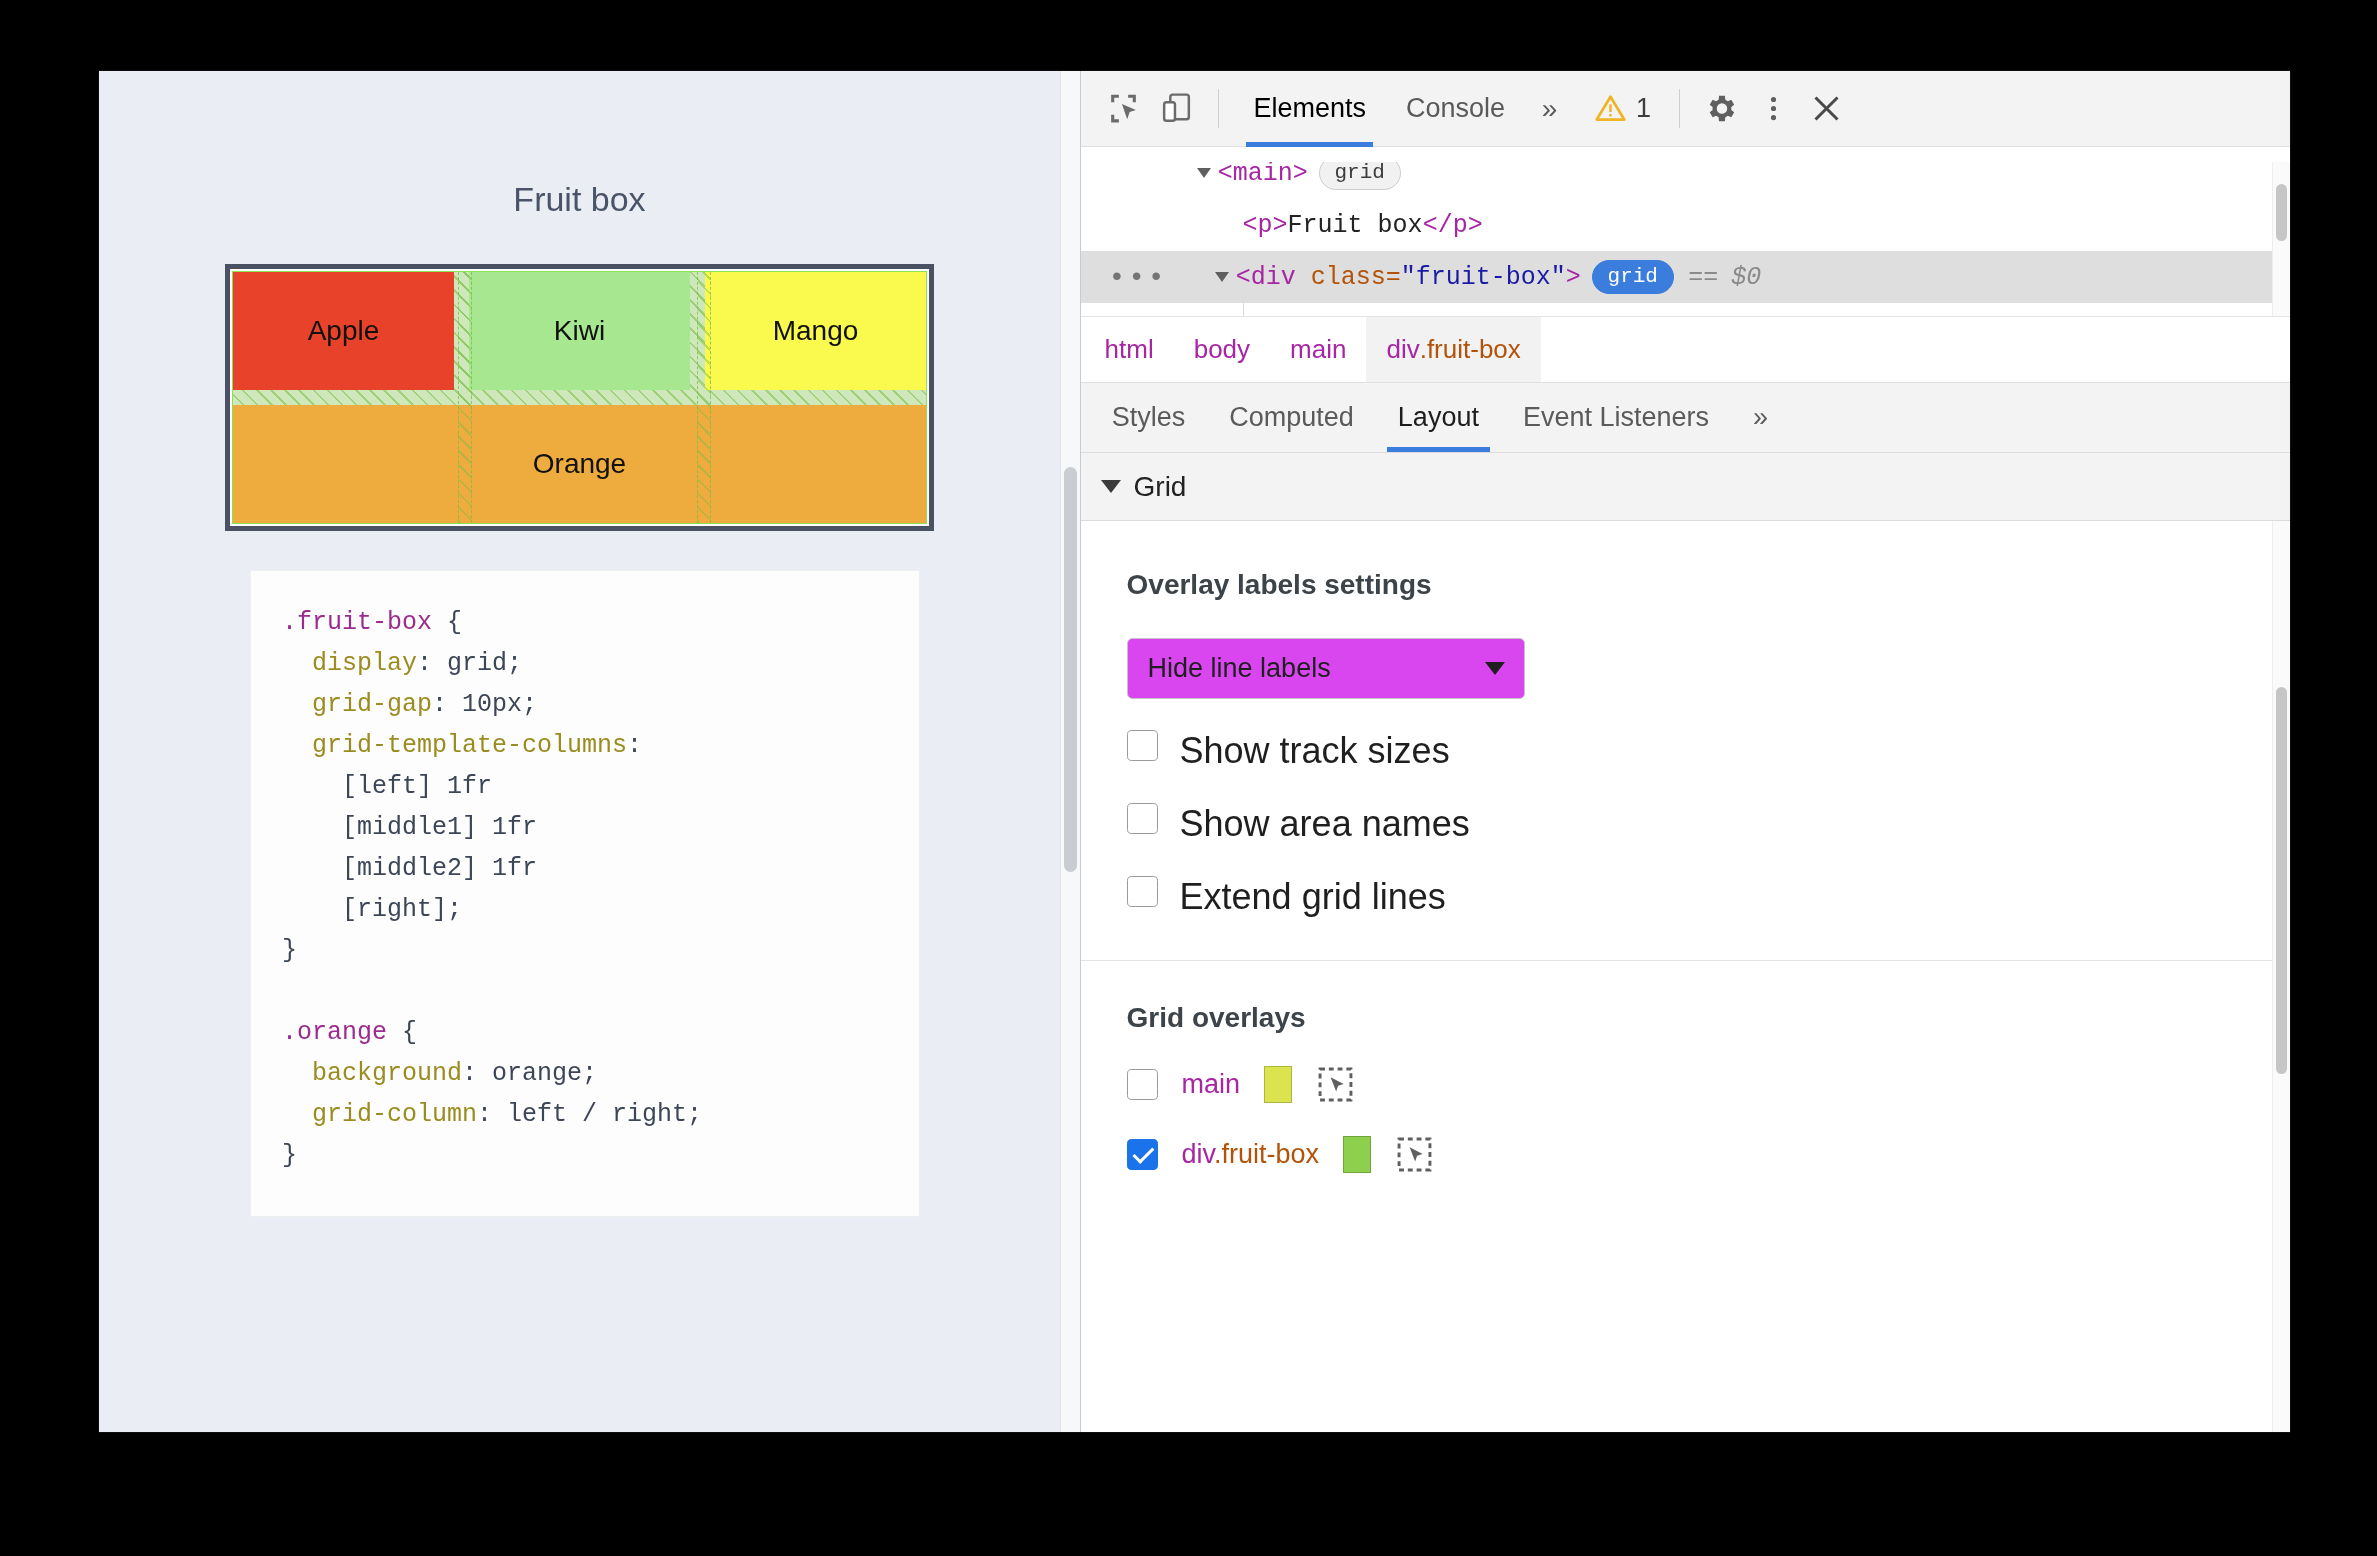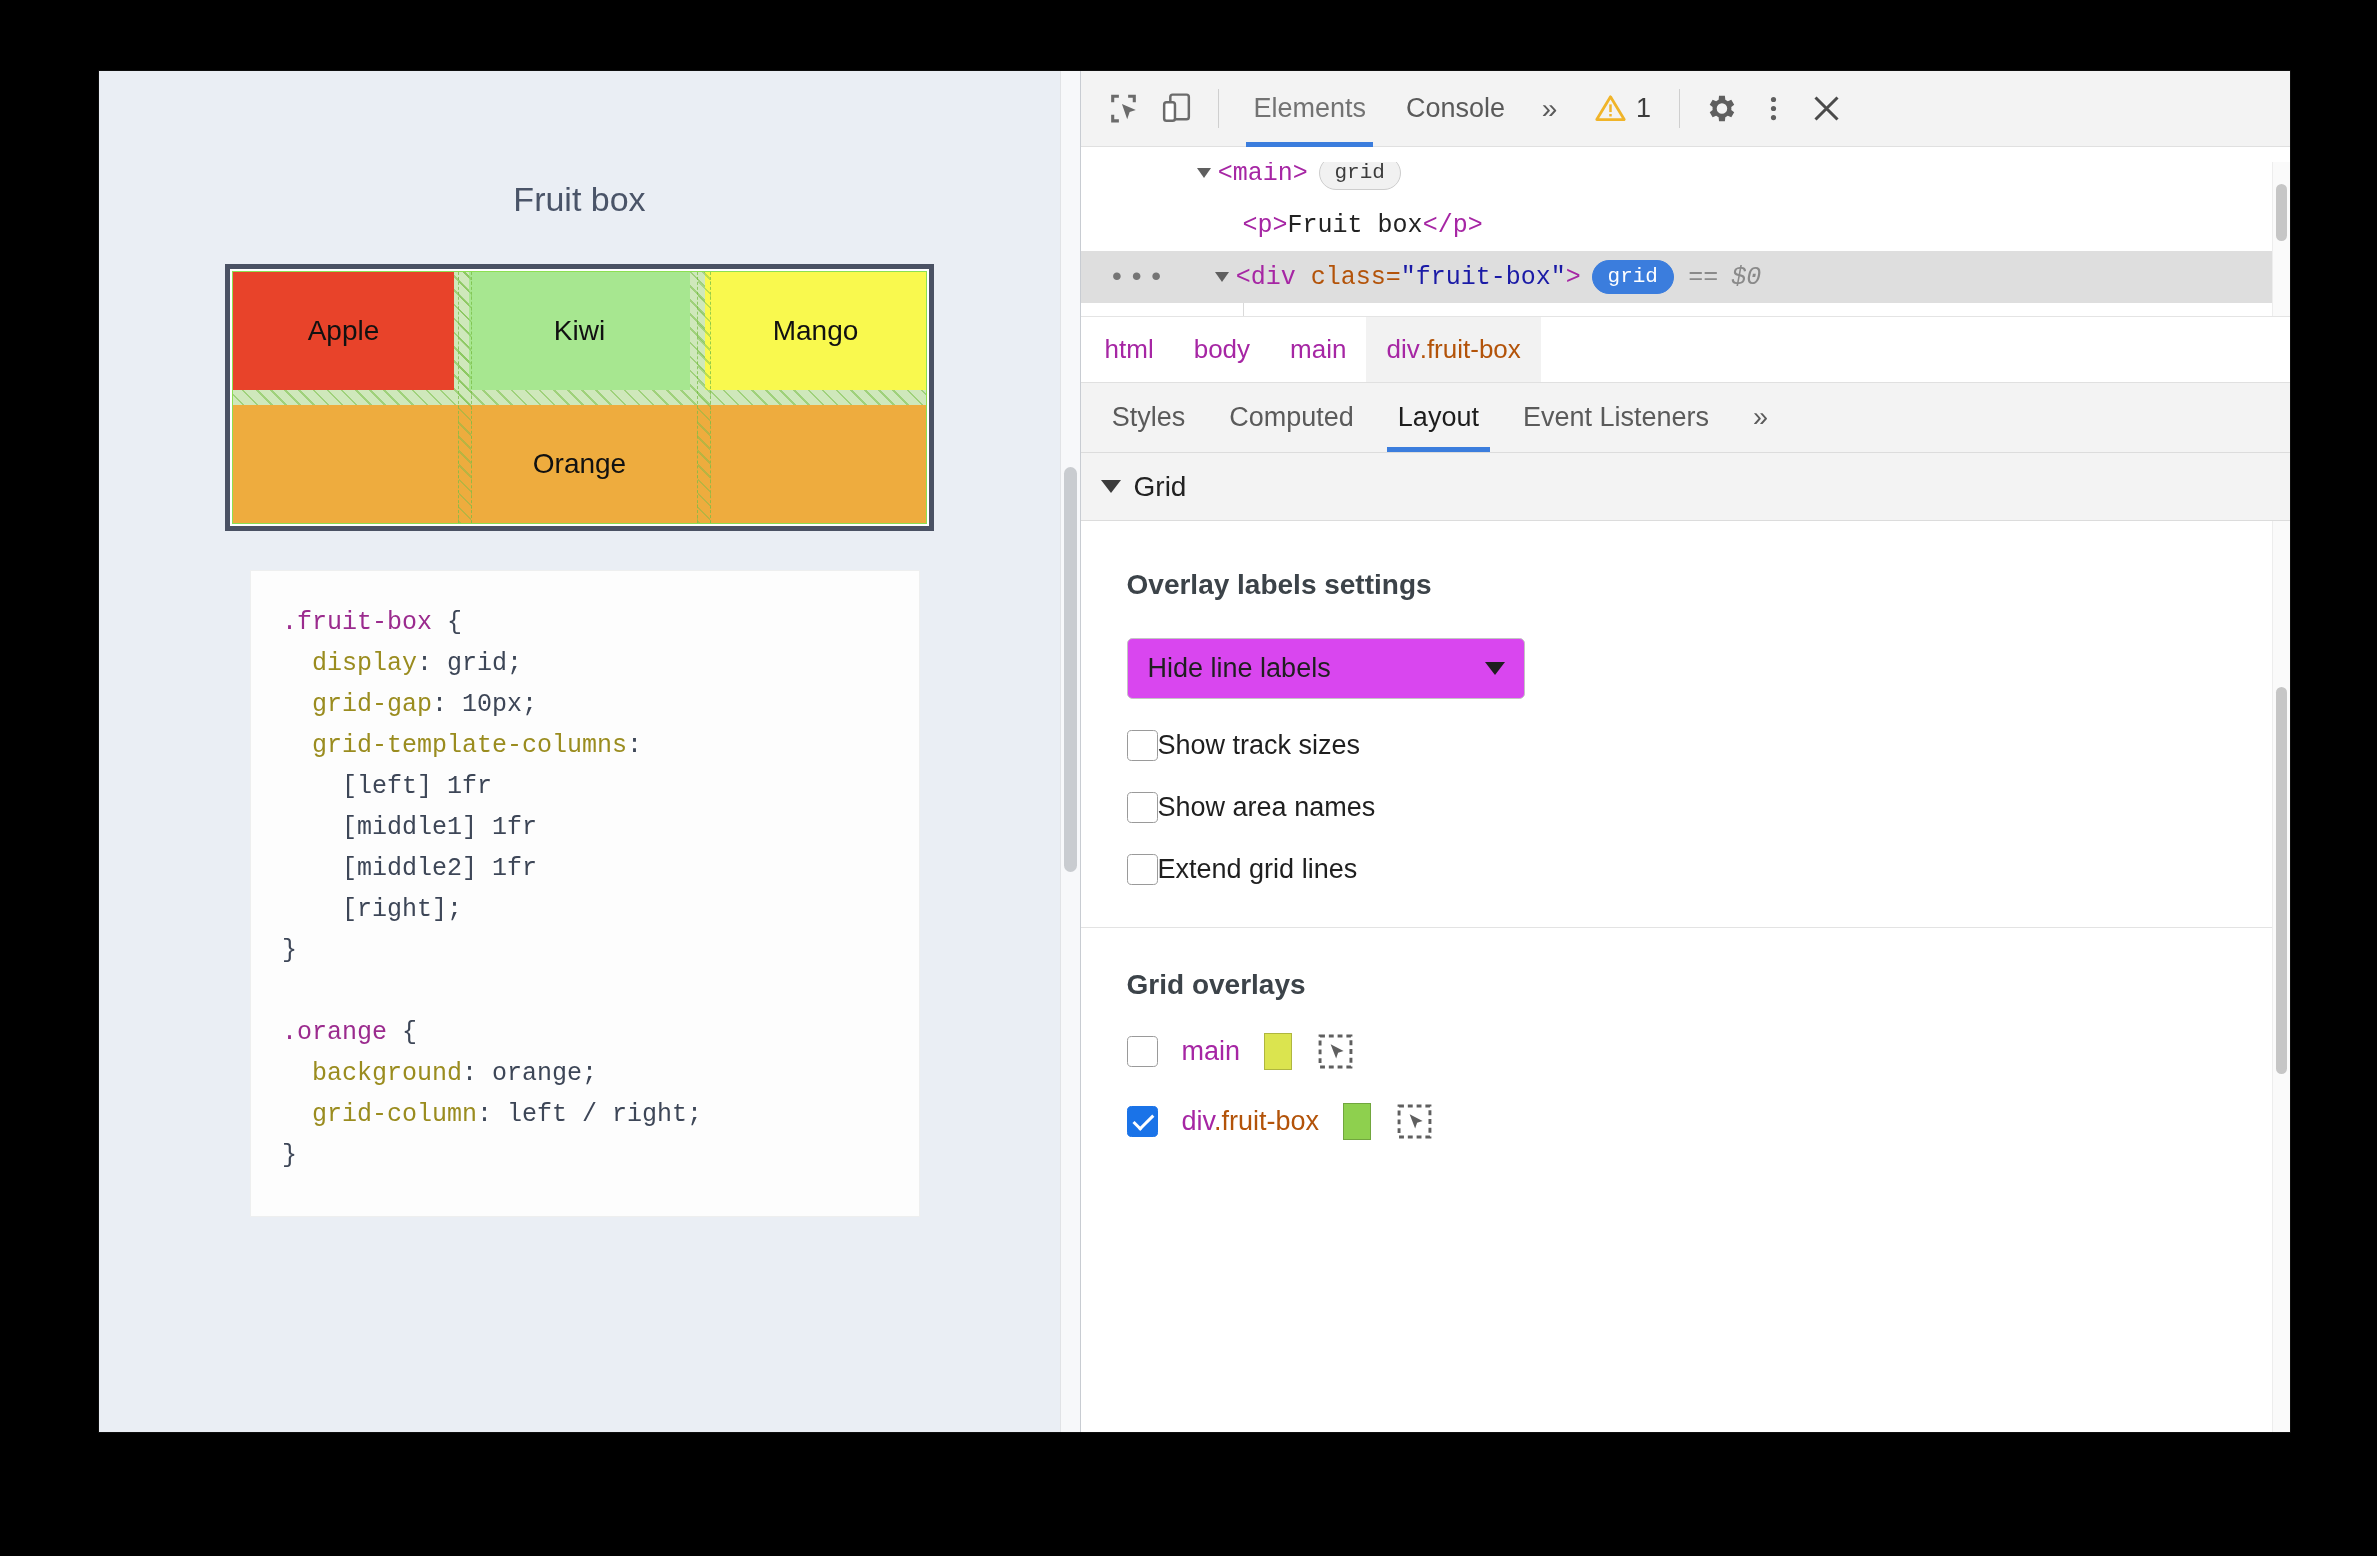--- a/index.html
+++ b/index.html
@@ -183,21 +183,21 @@
     margin: 0 14.7px;
   }
   .dt-tab {
     font-size: 27px;
     color: #5a5a5a;
     padding: 0 20px;
     height: 76px;
     display: flex; align-items: center;
     position: relative;
   }
-  .dt-tab.active { color: #737373; }
+  .dt-tab.active { color: #000000; }
   .dt-tab.active::after {
     content:"";
     position: absolute;
     left: 13px; right: 13px; bottom: 0;
     height: 4.6px;
     background: #3b7ddd;
   }
   .dt-chev {
     font-size: 28px; color: #5a5a5a;
     padding: 0 16.6px;
@@ -383,22 +383,23 @@
   }
   .caret {
     width: 0; height: 0;
     border-left: 10px solid transparent;
     border-right: 10px solid transparent;
     border-top: 13px solid #1f1f1f;
   }
 
   .chk-row {
     display: flex;
+    gap: 22px;
     margin: 31px 0 0 46px;
-    font-size: 27px;
+    font-size: 36px;
     color: #1f1f1f;
   }
   .chk {
     width: 31px; height: 31px;
     border: 1.8px solid #9a9a9a;
     border-radius: 4.6px;
     background: #ffffff;
     flex: 0 0 31px;
     position: relative;
   }

